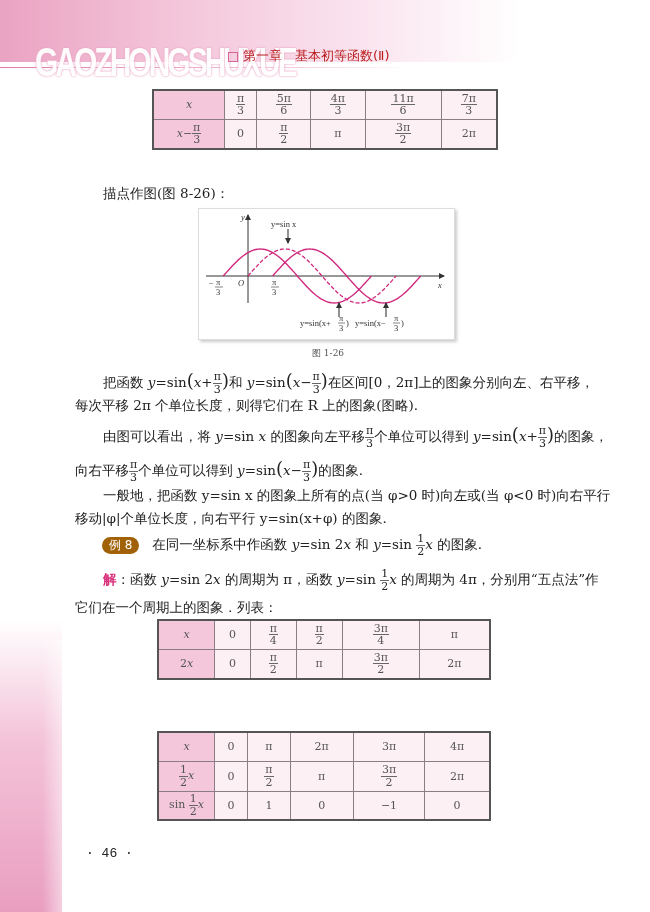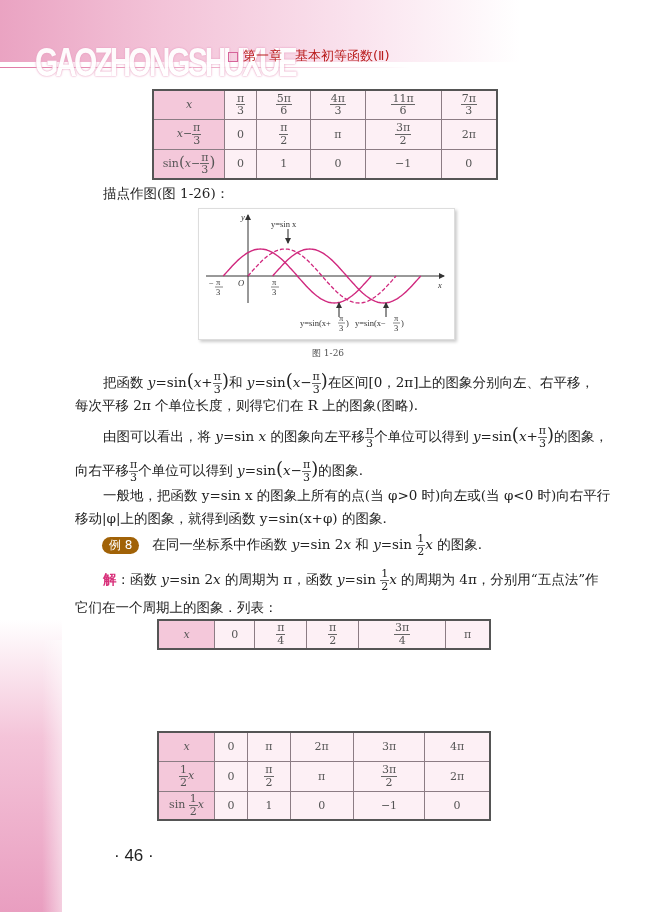--- a/index.html
+++ b/index.html
@@ -53,21 +53,21 @@
   .fig {
     position:absolute; left:198px; top:208px; width:255px; height:130px;
     border:1px solid #ddd; box-shadow:2px 2px 3px #ccc; background:#fff;
   }
   .cap { position:absolute; left:312px; top:347px; font-size:9px; color:#555; }
   .badge {
     display:inline-block; background:#a16207; color:#fff; border-radius:9px;
     padding:0 7px; font-size:12px; line-height:17px; font-family:"DejaVu Sans",sans-serif;
   }
   .jie { color:#d8307a; font-weight:bold; }
-  .pg { position:absolute; left:86px; top:846px; font-size:17px; font-family:Liberation Sans, sans-serif;margin-left:28px; }
+  .pg { position:absolute; left:86px; top:846px; font-size:13px; font-family:Liberation Mono, monospace; }
 </style>
 </head>
 <body>
 
 <div class="hdr-band"></div>
 <div class="hdr-band2"></div>
 <div class="hdr-line"></div>
 <div class="logo">GAOZHONGSHUXUE</div>
 <div class="chap"><span class="sq"></span><span>第一章　基本初等函数(Ⅱ)</span></div>
 <div class="side"></div>
@@ -84,32 +84,24 @@
     <td><span class="frac"><span class="n">7π</span><span class="d">3</span></span></td>
   </tr>
   <tr style="height:30px">
     <td class="hd"><i>x</i>−<span class="frac"><span class="n">π</span><span class="d">3</span></span></td>
     <td>0</td>
     <td><span class="frac"><span class="n">π</span><span class="d">2</span></span></td>
     <td>π</td>
     <td><span class="frac"><span class="n">3π</span><span class="d">2</span></span></td>
     <td>2π</td>
   </tr>
-  <tr style="height:30px">
-    <td class="hd">sin<span style="font-size:15px">(</span><i>x</i>−<span class="frac"><span class="n">π</span><span class="d">3</span></span><span style="font-size:15px">)</span></td>
-    <td>0</td>
-    <td>1</td>
-    <td>0</td>
-    <td>−1</td>
-    <td>0</td>
-  </tr>
 </tbody>
   </table>
 
-<div class="p" style="left:103px;top:182px;">描点作图(图 1-26)：</div>
+<div class="p" style="left:103px;top:182px;">描点作图(图 8-26)：</div>
 
 <div class="fig">
   <svg width="255" height="130" viewBox="198 208 255 130">
     <defs>
       <marker id="ar" markerWidth="6" markerHeight="6" refX="5" refY="3" orient="auto">
           <path d="M0,0 L6,3 L0,6 z" fill="#333"></path>
         </marker>
     </defs>
     <line x1="205" y1="275" x2="443" y2="275" stroke="#333" stroke-width="1" marker-end="url(#ar)"></line>
     <line x1="247" y1="302" x2="247" y2="214" stroke="#333" stroke-width="1" marker-end="url(#ar)"></line>
@@ -149,37 +141,45 @@
   </svg>
 </div>
 <div class="cap">图 1-26</div>
 
 <div class="p" style="left:103px;top:370px;">把函数 <i>y</i>=sin<span style="font-size:18px">(</span><i>x</i>+<span class="frac" style="font-size:11px"><span class="n">π</span><span class="d">3</span></span><span style="font-size:18px">)</span>和 <i>y</i>=sin<span style="font-size:18px">(</span><i>x</i>−<span class="frac" style="font-size:11px"><span class="n">π</span><span class="d">3</span></span><span style="font-size:18px">)</span>在区间[0，2π]上的图象分别向左、右平移，</div>
 <div class="p" style="top:394px;">每次平移 2π 个单位长度，则得它们在 R 上的图象(图略).</div>
 
 <div class="p" style="left:103px;top:424px;">由图可以看出，将 <i>y</i>=sin <i>x</i> 的图象向左平移<span class="frac" style="font-size:11px"><span class="n">π</span><span class="d">3</span></span>个单位可以得到 <i>y</i>=sin<span style="font-size:18px">(</span><i>x</i>+<span class="frac" style="font-size:11px"><span class="n">π</span><span class="d">3</span></span><span style="font-size:18px">)</span>的图象，</div>
 <div class="p" style="top:458px;">向右平移<span class="frac" style="font-size:11px"><span class="n">π</span><span class="d">3</span></span>个单位可以得到 <i>y</i>=sin<span style="font-size:18px">(</span><i>x</i>−<span class="frac" style="font-size:11px"><span class="n">π</span><span class="d">3</span></span><span style="font-size:18px">)</span>的图象.</div>
 <div class="p" style="left:103px;top:484px;text-align:right;">一般地，把函数 y=sin x 的图象上所有的点(当 φ&gt;0 时)向左或(当 φ&lt;0 时)向右平行</div>
-<div class="p" style="top:507px;">移动|φ|上的图象，就得到函数 y=sin(x+φ) 的图象.</div>
+<div class="p" style="top:507px;">移动|φ|个单位长度，向右平行 y=sin(x+φ) 的图象.</div>
 
 <div class="p" style="left:102px;top:533px;"><span class="badge">例 8</span>&nbsp;&nbsp;&nbsp;在同一坐标系中作函数 <i>y</i>=sin 2<i>x</i> 和 <i>y</i>=sin <span class="frac" style="font-size:11px"><span class="n">1</span><span class="d">2</span></span><i>x</i> 的图象.</div>
 
 <div class="p" style="left:103px;top:568px;"><span class="jie">解</span>：函数 <i>y</i>=sin 2<i>x</i> 的周期为 π，函数 <i>y</i>=sin <span class="frac" style="font-size:11px"><span class="n">1</span><span class="d">2</span></span><i>x</i> 的周期为 4π，分别用“五点法”作</div>
 <div class="p" style="top:596px;">它们在一个周期上的图象．列表：</div>
 
 <table class="vt" style="left:157px;top:619px;width:334px;">
   <tbody>
       <tr style="height:29px">
     <td class="hd" style="width:55px"><i>x</i></td>
     <td>0</td>
     <td><span class="frac"><span class="n">π</span><span class="d">4</span></span></td>
     <td><span class="frac"><span class="n">π</span><span class="d">2</span></span></td>
     <td><span class="frac"><span class="n">3π</span><span class="d">4</span></span></td>
     <td>π</td>
   </tr>
+  <tr style="height:30px">
+    <td class="hd">2<i>x</i></td>
+    <td>0</td>
+    <td><span class="frac"><span class="n">π</span><span class="d">2</span></span></td>
+    <td>π</td>
+    <td><span class="frac"><span class="n">3π</span><span class="d">2</span></span></td>
+    <td>2π</td>
+  </tr>
 </tbody>
   </table>
 
 <table class="vt" style="left:157px;top:731px;width:334px;">
   <tbody>
       <tr style="height:29px">
     <td class="hd" style="width:55px"><i>x</i></td>
     <td>0</td>
     <td>π</td>
     <td>2π</td>

